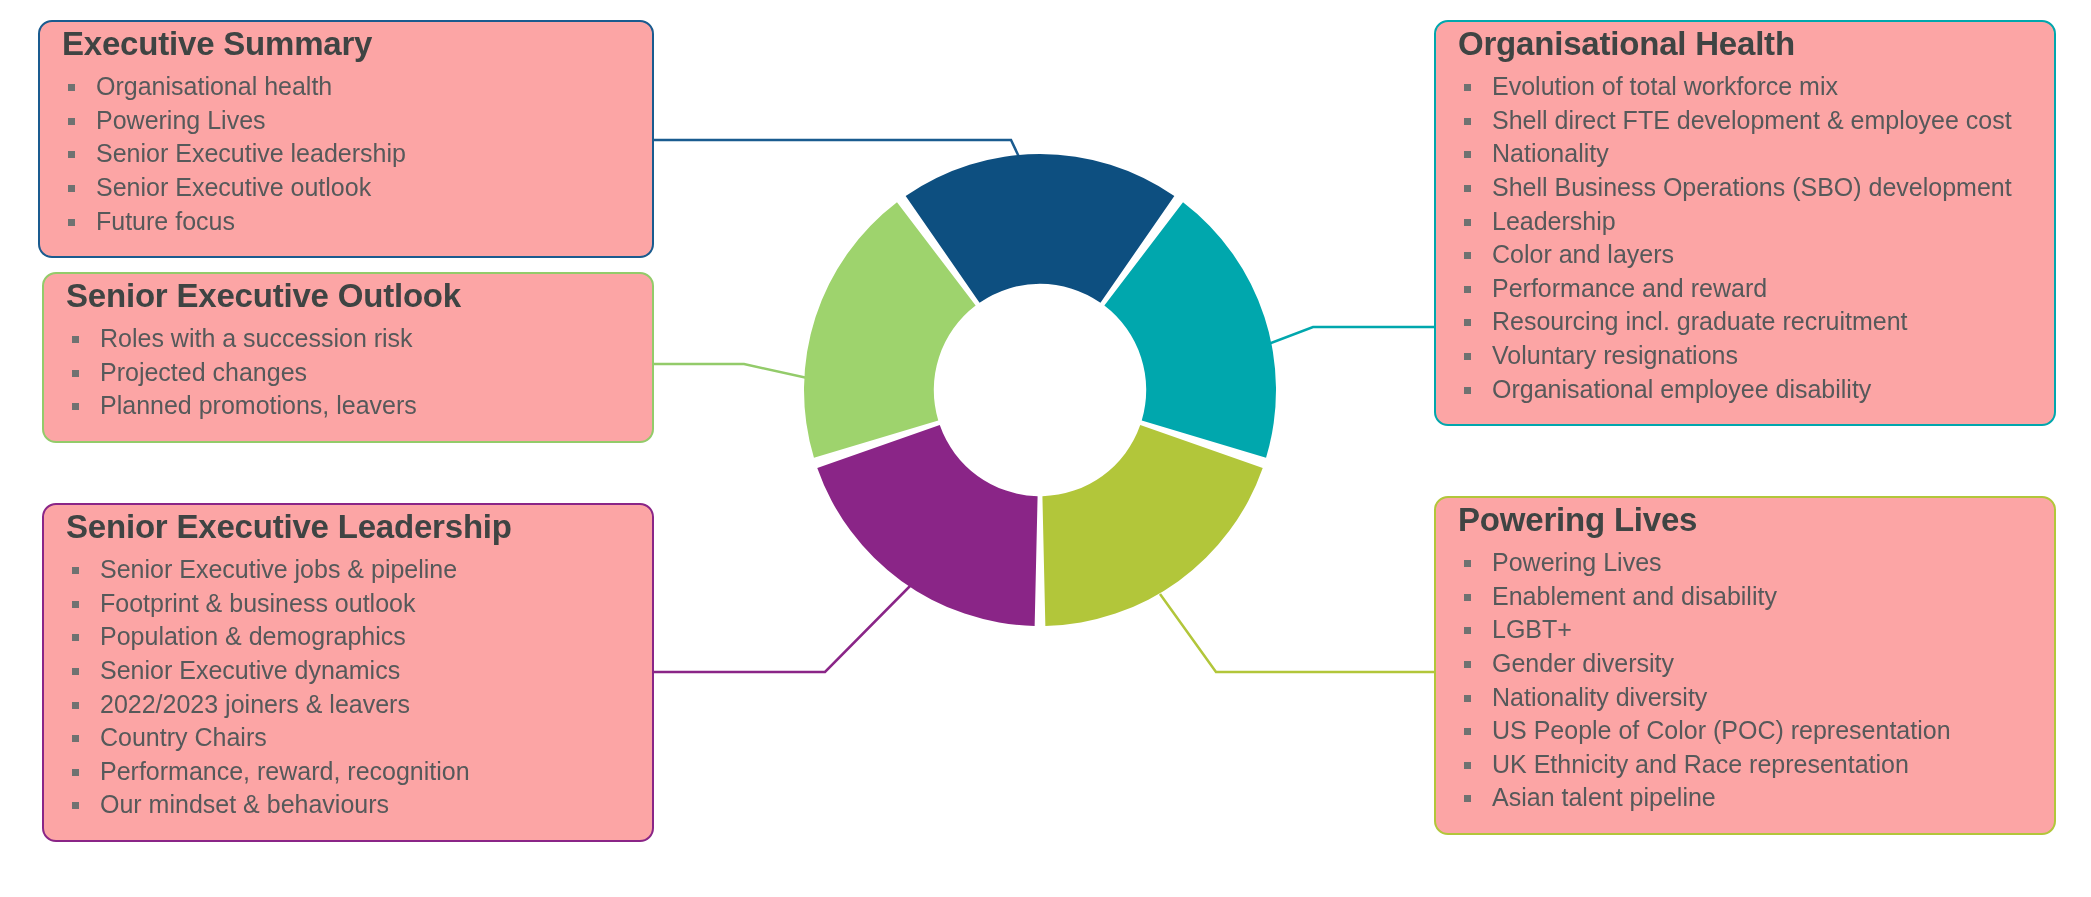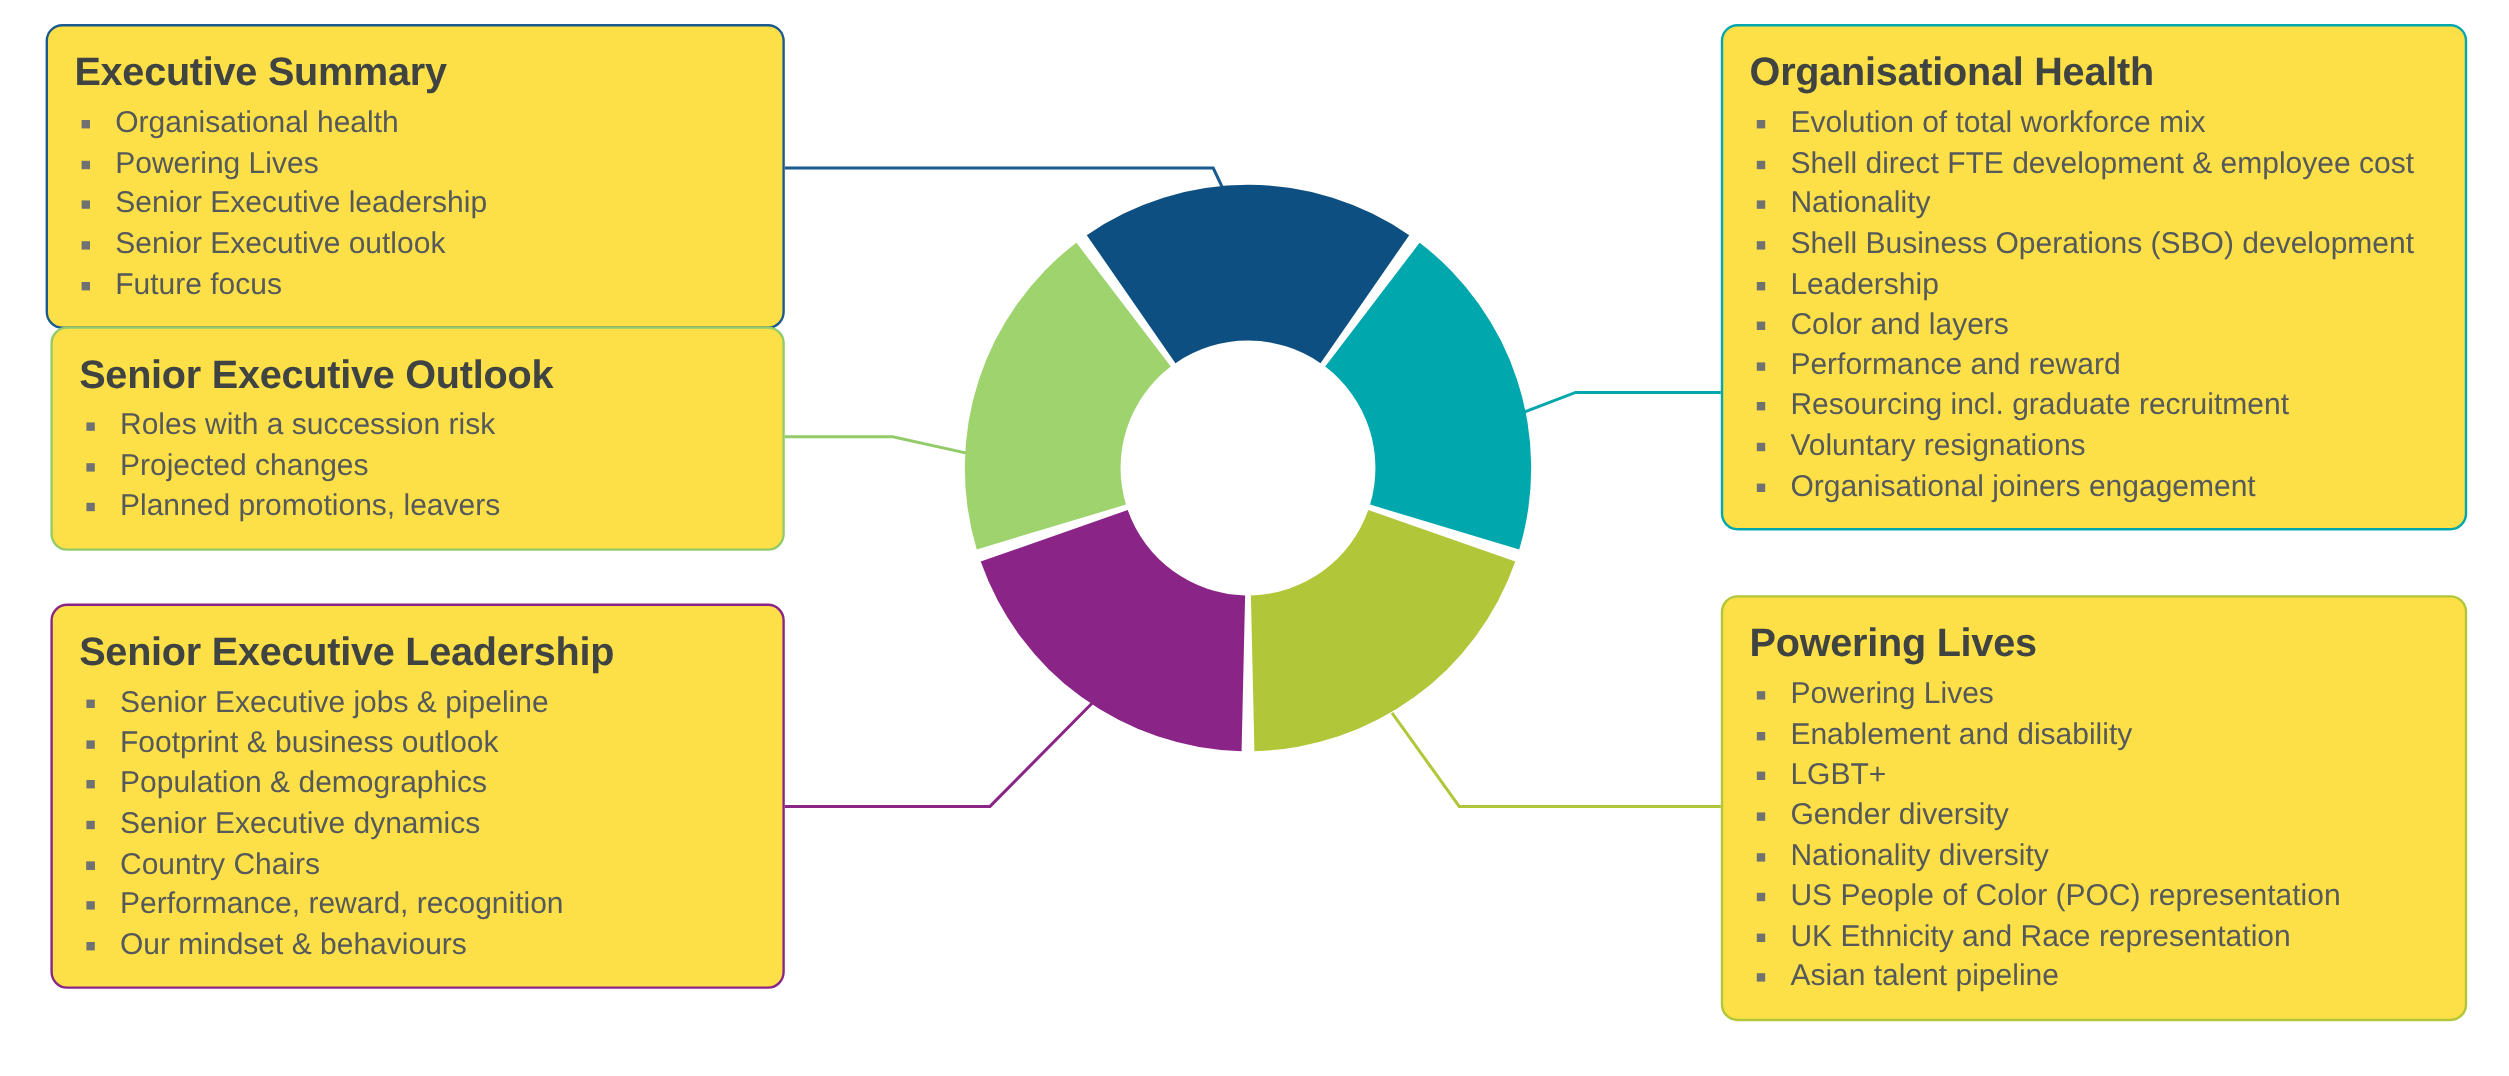--- a/index.html
+++ b/index.html
@@ -28,25 +28,25 @@
   #donut-wrap {
     position: absolute;
     left: 800px;
     top: 150px;
     width: 480px;
     height: 480px;
   }
   .card {
     position: absolute;
     box-sizing: border-box;
-    background: #fde047;
+    background: #fca5a5;
     border-style: solid;
     border-width: 2px;
     border-radius: 14px;
-    padding: 20px 22px 18px 22px;
+    padding: 4px 22px 18px 22px;
   }
   .card-title {
     font-size: 33px;
     font-weight: bold;
     color: #3f4443;
     letter-spacing: -0.2px;
     line-height: 1.1;
     margin: 0 0 8px 0;
     white-space: nowrap;
   }
@@ -130,40 +130,40 @@
       </ul>
   </div>
 
   <div class="card" id="card-leader">
     <div class="card-title">Senior Executive Leadership</div>
     <ul class="card-list">
         <li><span class="bullet"></span><span class="bullet-text">Senior Executive jobs &amp; pipeline</span></li>
         <li><span class="bullet"></span><span class="bullet-text">Footprint &amp; business outlook</span></li>
         <li><span class="bullet"></span><span class="bullet-text">Population &amp; demographics</span></li>
         <li><span class="bullet"></span><span class="bullet-text">Senior Executive dynamics</span></li>
-        <li><span class="bullet"></span></li>
+        <li><span class="bullet"></span><span class="bullet-text">2022/2023 joiners &amp; leavers</span></li>
         <li><span class="bullet"></span><span class="bullet-text">Country Chairs</span></li>
         <li><span class="bullet"></span><span class="bullet-text">Performance, reward, recognition</span></li>
         <li><span class="bullet"></span><span class="bullet-text">Our mindset &amp; behaviours</span></li>
       </ul>
   </div>
 
   <div class="card" id="card-health">
     <div class="card-title">Organisational Health</div>
     <ul class="card-list">
         <li><span class="bullet"></span><span class="bullet-text">Evolution of total workforce mix</span></li>
         <li><span class="bullet"></span><span class="bullet-text">Shell direct FTE development &amp; employee cost</span></li>
         <li><span class="bullet"></span><span class="bullet-text">Nationality</span></li>
         <li><span class="bullet"></span><span class="bullet-text">Shell Business Operations (SBO) development</span></li>
         <li><span class="bullet"></span><span class="bullet-text">Leadership</span></li>
         <li><span class="bullet"></span><span class="bullet-text">Color and layers</span></li>
         <li><span class="bullet"></span><span class="bullet-text">Performance and reward</span></li>
         <li><span class="bullet"></span><span class="bullet-text">Resourcing incl. graduate recruitment</span></li>
         <li><span class="bullet"></span><span class="bullet-text">Voluntary resignations</span></li>
-        <li><span class="bullet"></span><span class="bullet-text">Organisational joiners engagement</span></li>
+        <li><span class="bullet"></span><span class="bullet-text">Organisational employee disability</span></li>
       </ul>
   </div>
 
   <div class="card" id="card-powering">
     <div class="card-title">Powering Lives</div>
     <ul class="card-list">
         <li><span class="bullet"></span><span class="bullet-text">Powering Lives</span></li>
         <li><span class="bullet"></span><span class="bullet-text">Enablement and disability</span></li>
         <li><span class="bullet"></span><span class="bullet-text">LGBT+</span></li>
         <li><span class="bullet"></span><span class="bullet-text">Gender diversity</span></li>

